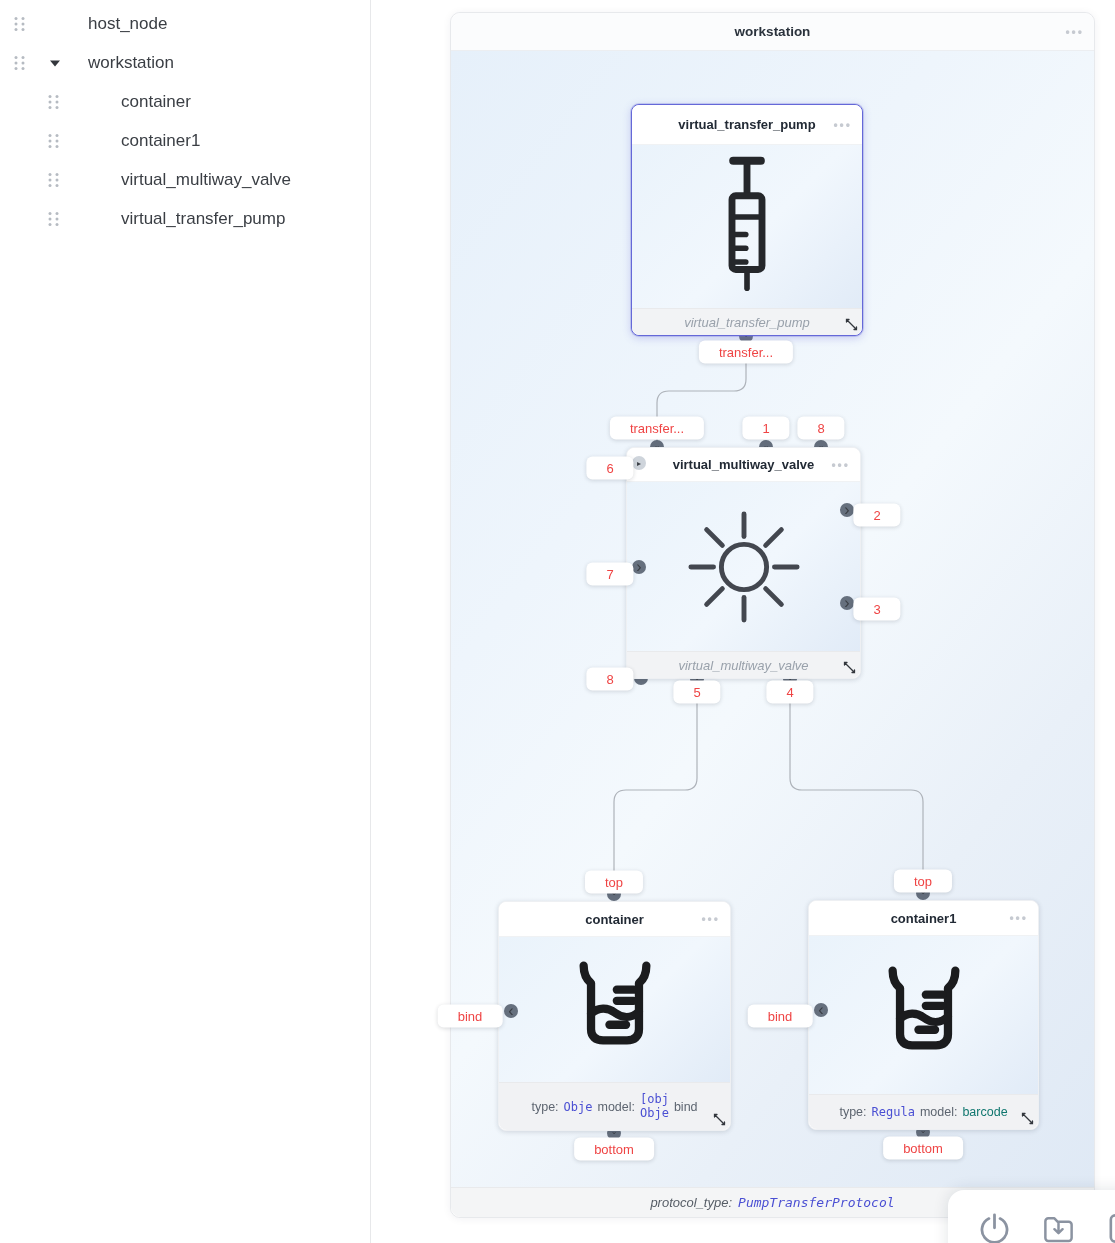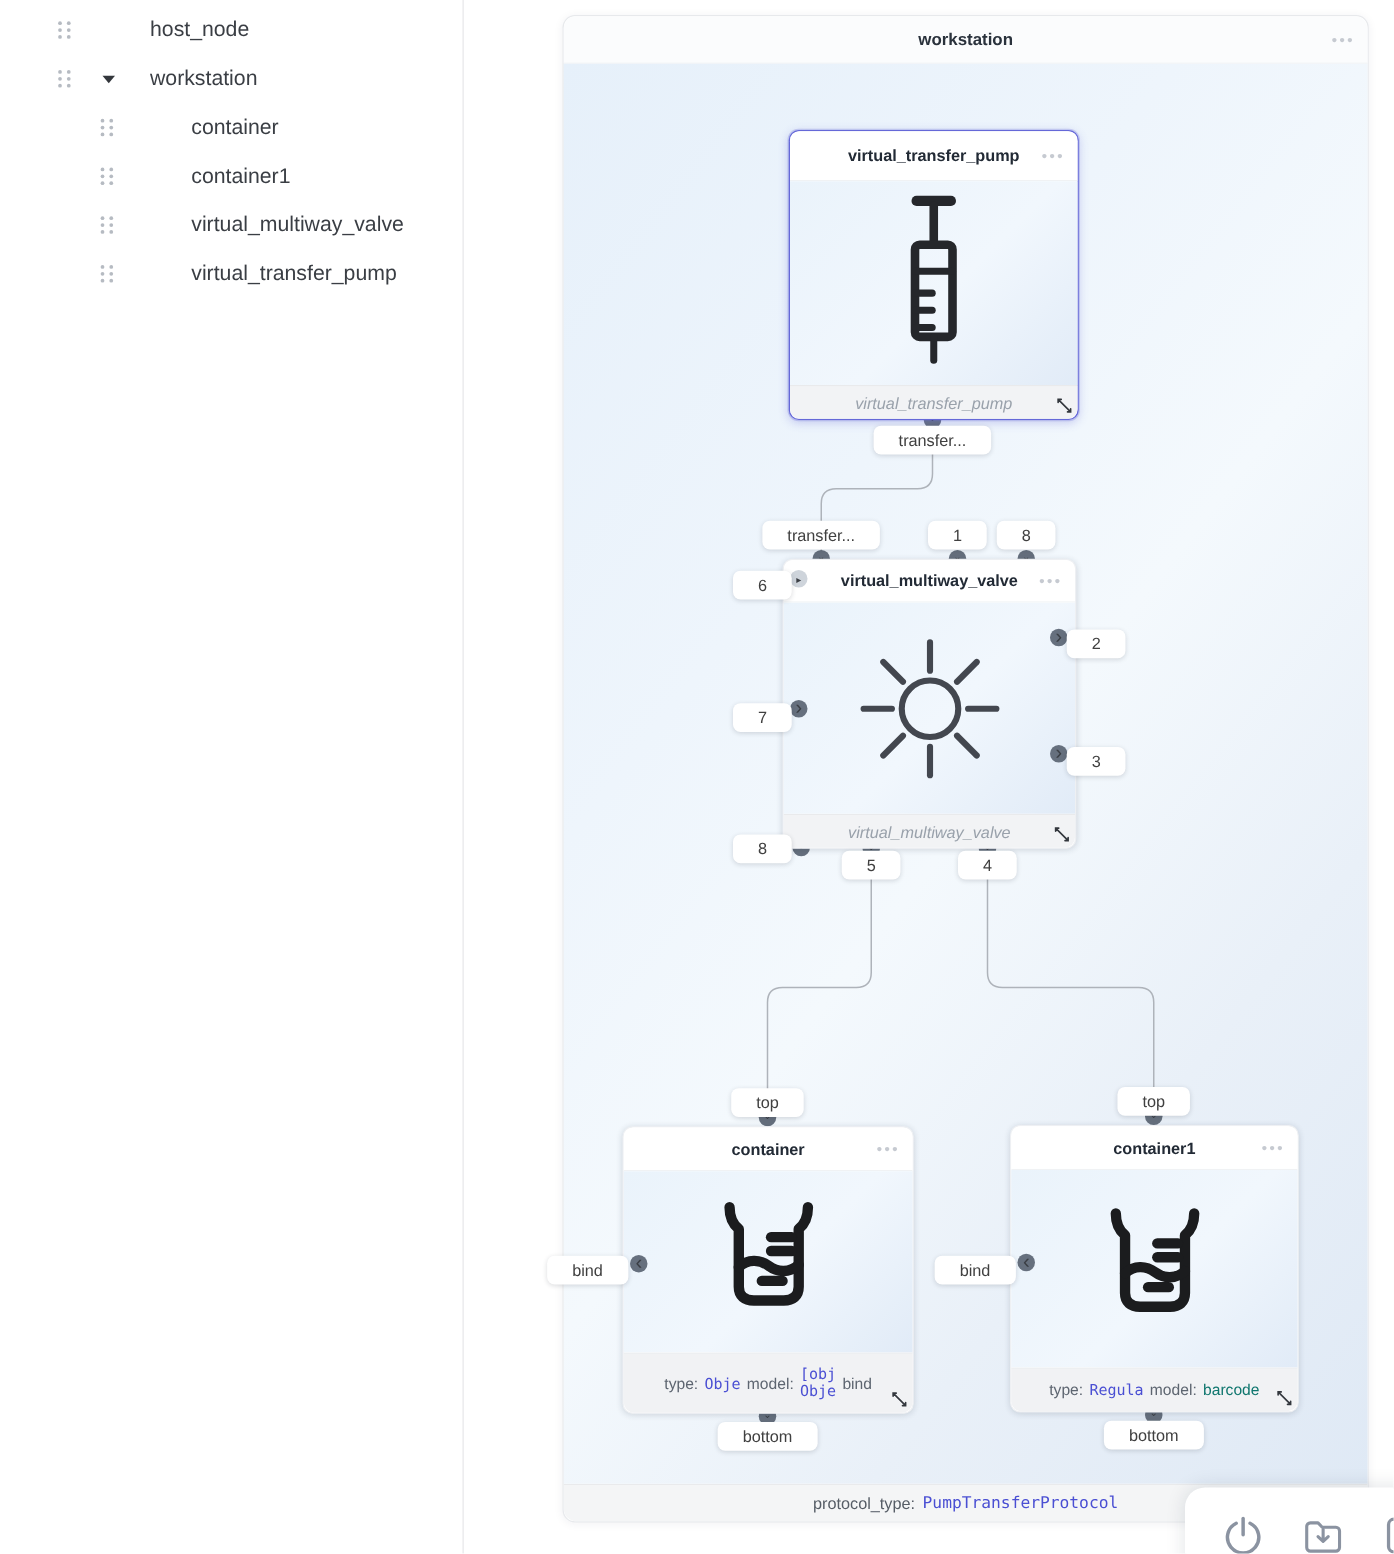--- a/index.html
+++ b/index.html
@@ -5,21 +5,21 @@
   * { margin:0; padding:0; box-sizing:border-box; }
   html,body { background:#fff; }
   .app {
     position:relative; width:1115px; height:1243px; overflow:hidden;
     font-family:"Liberation Sans", sans-serif; background:#fff; color:#3a3e44;
   }
 
   
   .sidebar {
     position:absolute; left:0; top:0; width:371px; height:1243px;
-    background:#fff; border-right:1px solid #e7e8ea;padding-left:32px;
+    background:#fff; border-right:1px solid #e7e8ea;
   }
   .tree { padding-top:4px; }
   .row { position:relative; height:39px; cursor:pointer; }
   .row .grip { position:absolute; left:13px; top:50%; transform:translateY(-50%); display:block; width:13px; height:17px; }
   .row.lvl1 .grip { left:47px; }
   .row .lbl { position:absolute; left:88px; top:50%; transform:translateY(-50%); font-size:17px; color:#3a3e44; white-space:nowrap; }
   .row.lvl1 .lbl { left:121px; }
   .caret { position:absolute; left:50px; top:50%; transform:translateY(-40%);
     width:0; height:0; border-left:5px solid transparent; border-right:5px solid transparent; border-top:6px solid #33373c; }
 
@@ -36,21 +36,21 @@
     font-weight:bold; font-size:13.5px; color:#2a323c;
   }
   .panel-canvas {
     position:absolute; top:38px; left:0; right:0; bottom:30px;
     background:linear-gradient(128deg,#e6f0fa 0%, #eef5fc 32%, #f4f9fd 52%, #e9f0f8 74%, #dfe9f5 100%);
   }
   .panel-footer {
     position:absolute; bottom:0; left:0; right:0; height:30px;
     background:#f4f5f6; border-top:1px solid #e9eaec; border-radius:0 0 10px 10px;
     display:flex; align-items:center; justify-content:center; gap:6px;
-    font-size:13px; color:#565d66;
+    font-size:13px; color:#565d66;font-style:italic;
   }
   .mono { font-family:"DejaVu Sans Mono", monospace; color:#4a4fd3; }
 
   
   .dots { position:absolute; right:10px; top:50%; transform:translateY(-50%);
     color:#c6cad1; font-size:12px; letter-spacing:2px; line-height:1; cursor:pointer; }
   .dots::before { content:"\2022\2022\2022"; }
 
   
   .node {
@@ -101,21 +101,21 @@
   .handle span { color:#fff; font-size:10px; line-height:1; font-weight:bold; }
   .chev-r::before { content:"\203A"; }
   .chev-l::before { content:"\2039"; }
   .chev-d::before { content:"\2304"; font-size:8px; position:relative; top:-2px; }
   .play-r::before { content:"\25B8"; font-size:8px; }
 
   
   .chip {
     position:absolute; transform:translate(-50%,-50%); z-index:5;
     background:#fff; border-radius:6px; padding:4px 20px; min-width:10px;
-    box-shadow:0 1px 4px rgba(16,24,40,.16); font-size:13px; color:#404040;
+    box-shadow:0 1px 4px rgba(16,24,40,.16); font-size:13px; color:#ef4444;
     white-space:nowrap; text-align:center;
   }
 
   
   .edges { position:absolute; left:0; top:0; z-index:0; }
   .edges path { fill:none; stroke:#aeb3ba; stroke-width:1.2; }
 
   
   .float-toolbar {
     position:absolute; left:948px; top:1190px; width:220px; height:90px;

